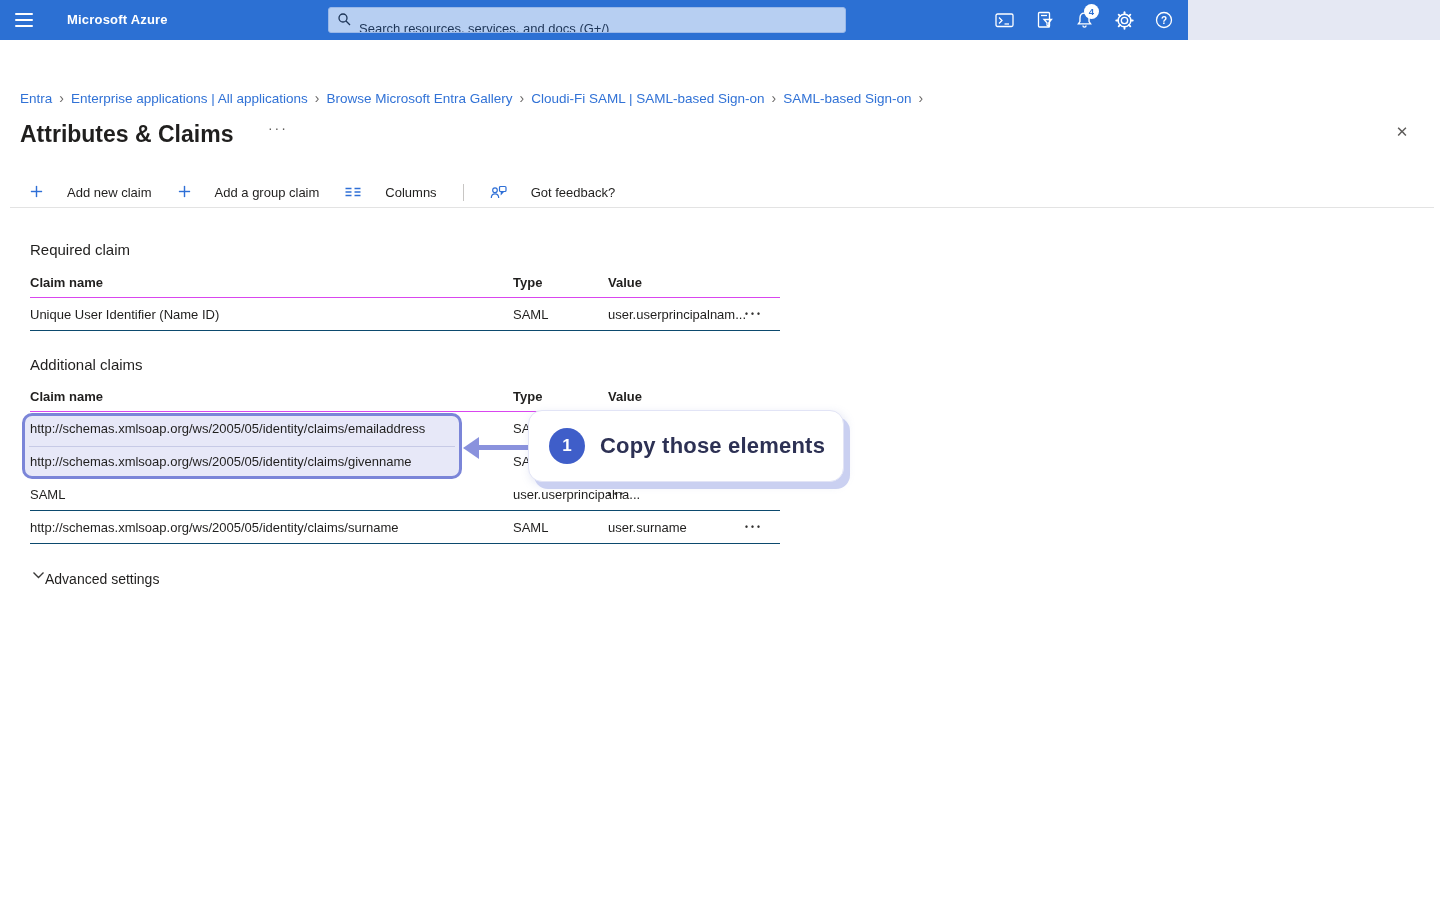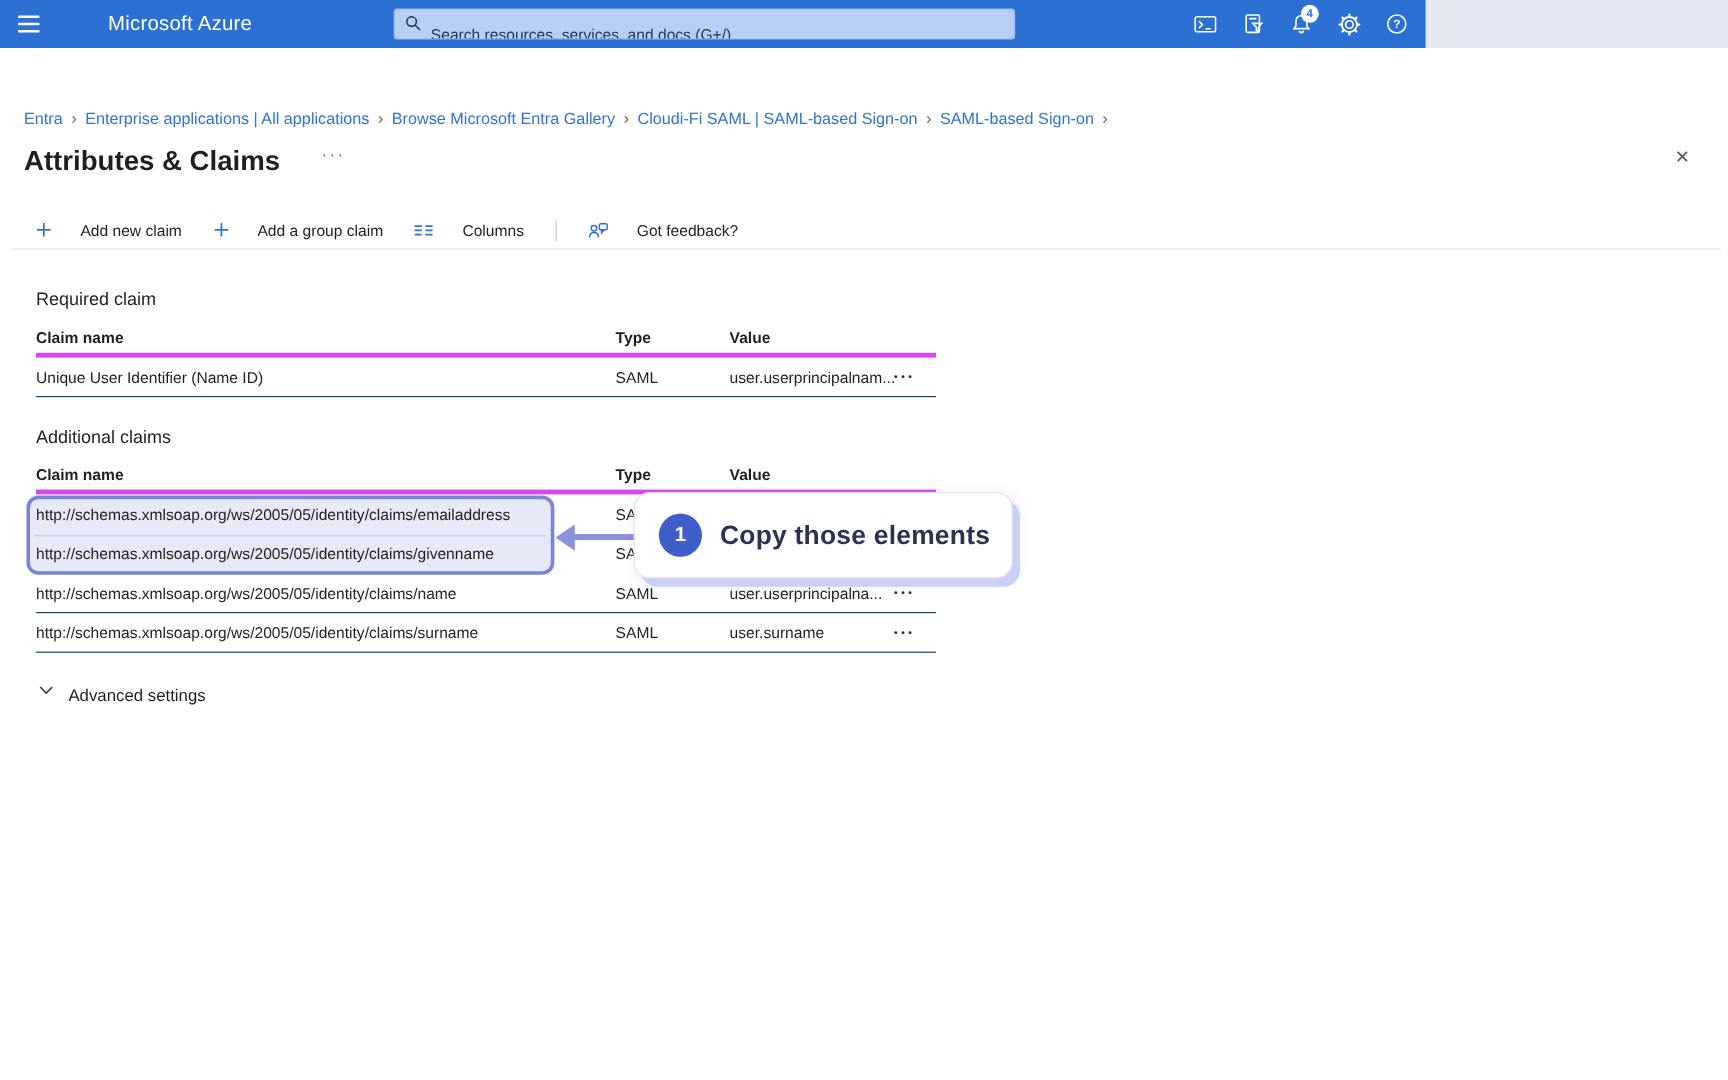--- a/index.html
+++ b/index.html
@@ -13,21 +13,21 @@
   html,body{width:1440px; height:900px; overflow:hidden; background:#fff;
     font-family:"Liberation Sans", sans-serif; color:var(--text-dark);}
   button{background:none;border:none;font-family:inherit;cursor:pointer;color:inherit;}
 
   
   .topbar{position:relative; height:40px; background:var(--topbar-bg);}
   .hamburger{position:absolute; left:12px; top:0; width:40px; height:40px;
     display:flex; flex-direction:column; justify-content:center; gap:4px; align-items:flex-start; padding-left:3px;}
   .hamburger span{display:block; width:18px; height:2px; background:#fff; border-radius:1px;}
   .brand{position:absolute; left:67px; top:0; line-height:40px; color:#fff;
-    font-size:17px; font-weight:400; letter-spacing:.2px;margin-left:23px;}
+    font-size:13px; font-weight:700; letter-spacing:.2px;}
   .search-wrap{position:absolute; left:328px; top:7px; width:518px; height:26px;}
   .search-wrap input{width:100%; height:100%; background:var(--search-bg);
     border:1px solid #9ab8e8; border-radius:3px; padding:16px 8px 0 30px;
     font-size:13px; color:var(--search-text); font-family:inherit;}
   .search-wrap input::placeholder{color:var(--search-text); opacity:1;}
   .search-wrap .mag{position:absolute; left:9px; top:5px;}
   .topbar-icons{position:absolute; left:984px; top:0; height:40px; display:flex;}
   .tb-btn{width:40px; height:40px; display:flex; align-items:center; justify-content:center; position:relative;}
   .badge{position:absolute; top:4px; right:5px; min-width:15px; height:15px; border-radius:50%;
     background:#fff; color:var(--topbar-bg); font-size:9.5px; font-weight:700;
@@ -53,21 +53,21 @@
   .tool-btn{display:flex; align-items:flex-start; gap:24px; font-size:13px; color:var(--text-dark);}
   .tool-sep{width:1px; height:17px; background:#c8c6c4;}
   .toolbar-rule{height:1px; background:#e3e3e3; margin:1px 6px 0 10px;}
 
   
   .section-h{margin:33px 0 0 30px; font-size:15px; font-weight:400; color:var(--text-dark);}
   .section-h.additional{margin-top:25px;}
   .ctable{margin:10px 0 0 30px; width:750px; position:relative;}
   .ctable.additional{margin-top:9px;}
   .thead,.trow{display:grid; grid-template-columns:483px 95px 137px 35px; align-items:center;}
-  .thead{height:30px; font-size:13px; font-weight:700; border-bottom:4px solid #d946ef;}
+  .thead{height:30px; font-size:13px; font-weight:700; border-bottom:1px solid #d946ef;}
   .trow{height:33px; font-size:13px; border-bottom:1px solid #0c4a6e; position:relative; z-index:2;}
   .trow.no-border{border-bottom:none;}
   .dots-btn{font-size:8.5px; letter-spacing:3px; color:#323130; font-weight:700; text-align:left;}
   .cell-name{cursor:pointer;}
 
   
   .highlight-box{position:absolute; left:-8px; top:31px; width:440px; height:66px;
     background:var(--annotation-fill); border:3px solid var(--annotation-border);
     border-radius:10px; z-index:1;}
   .highlight-box .inner-sep{position:absolute; left:4px; right:4px; top:50%; height:1px; background:#c7cae6;}
@@ -78,21 +78,21 @@
     background:var(--annotation-arrow); z-index:3;}
   .anno-tooltip{position:absolute; left:498px; top:28px; width:316px; height:72px; z-index:4;
     background:#fff; border:1px solid #e2e4f6; border-radius:14px;
     box-shadow:6px 7px 0 var(--tooltip-shadow), 2px 3px 10px rgba(120,130,200,.22);
     display:flex; align-items:center; gap:15px; padding-left:20px;}
   .step-circle{width:36px; height:36px; border-radius:50%; background:var(--step-circle);
     color:#fff; font-size:17px; font-weight:700; display:flex; align-items:center; justify-content:center;}
   .anno-label{font-size:22px; font-weight:600; color:var(--tooltip-text); letter-spacing:.2px;}
 
   
-  .advanced{margin:27px 16px 0 32px; display:flex; align-items:flex-start; gap:12px; font-size:14px;}
+  .advanced{margin:27px 16px 0 32px; display:flex; align-items:flex-start; font-size:14px;}
 </style>
 </head>
 <body>
 
 <header class="topbar">
   <button class="hamburger">
     <span></span>
     <span></span>
     <span></span>
   </button>
@@ -238,21 +238,20 @@
     <div></div>
     <button class="dots-btn"><span>•••</span></button>
   </div>
   <div class="trow no-border">
     <div class="cell-name">http://schemas.xmlsoap.org/ws/2005/05/identity/claims/givenname</div>
     <div>SAML</div>
     <div></div>
     <button class="dots-btn"><span>•••</span></button>
   </div>
   <div class="trow">
-    <div class="cell-name">http://schemas.xmlsoap.org/ws/2005/05/identity/claims/name</div>
     <div>SAML</div>
     <div>user.userprincipalna...</div>
     <button class="dots-btn"><span>•••</span></button>
   </div>
   <div class="trow">
     <div class="cell-name">http://schemas.xmlsoap.org/ws/2005/05/identity/claims/surname</div>
     <div>SAML</div>
     <div>user.surname</div>
     <button class="dots-btn"><span>•••</span></button>
   </div>

